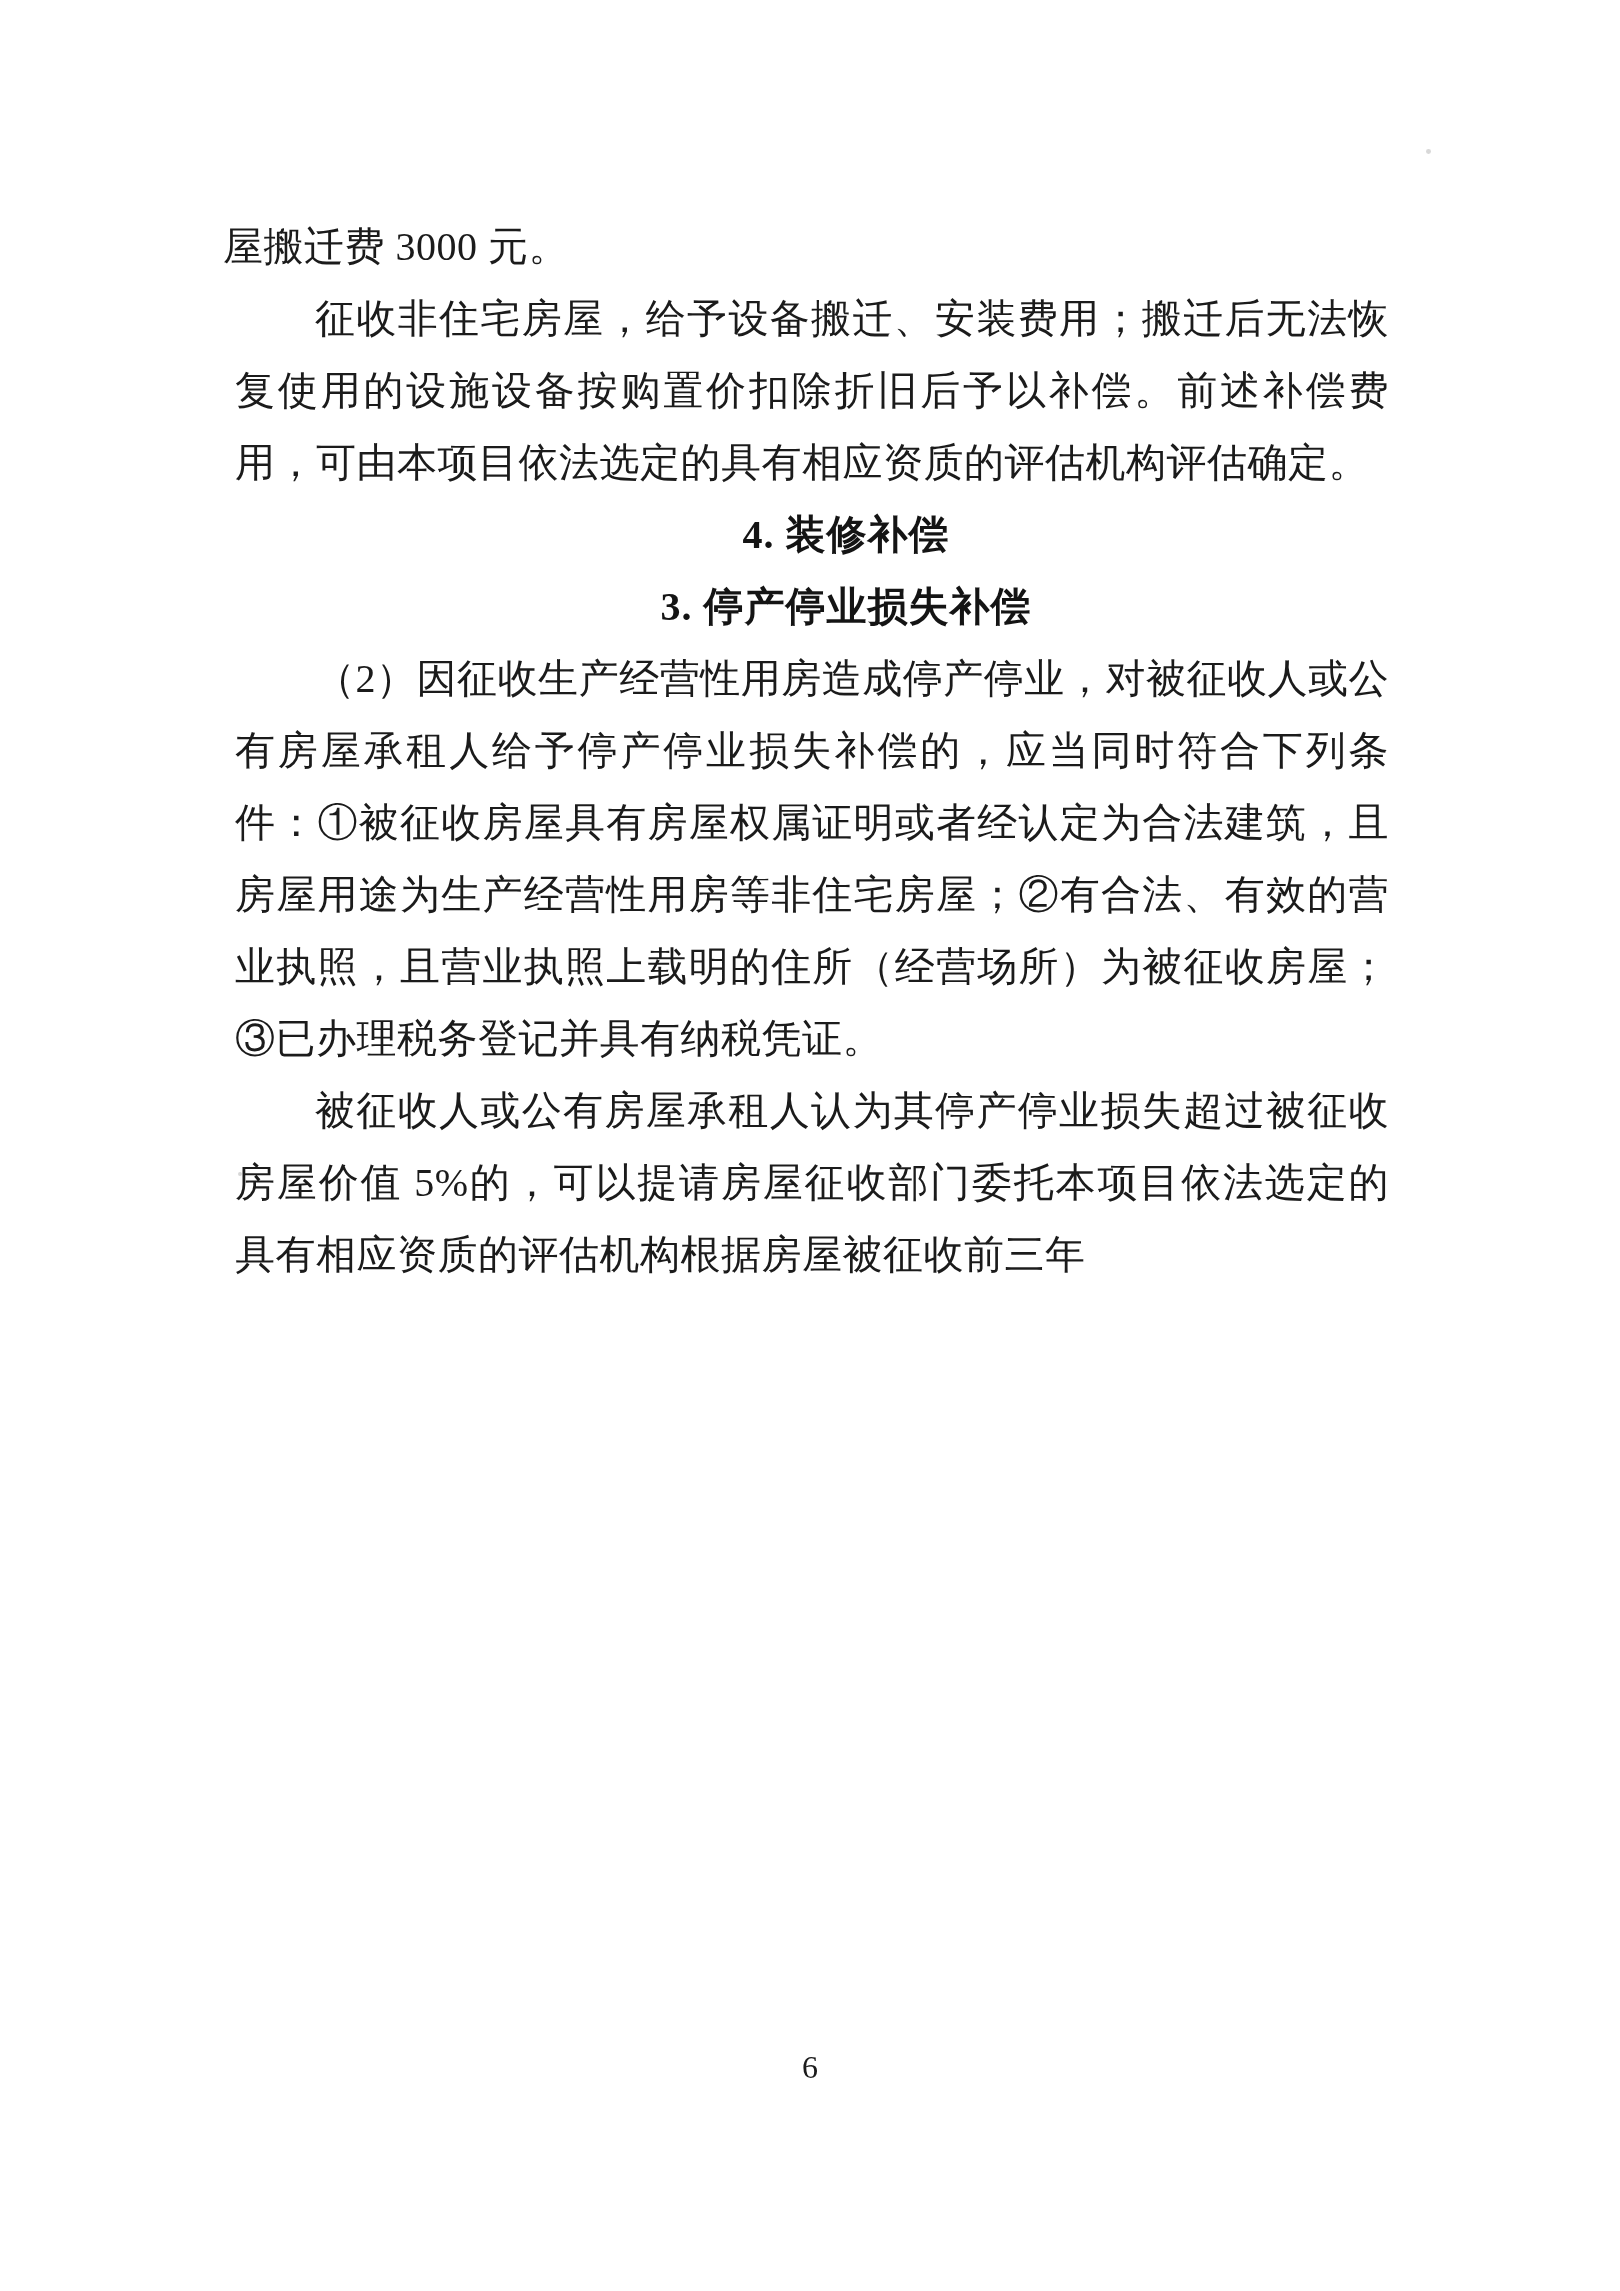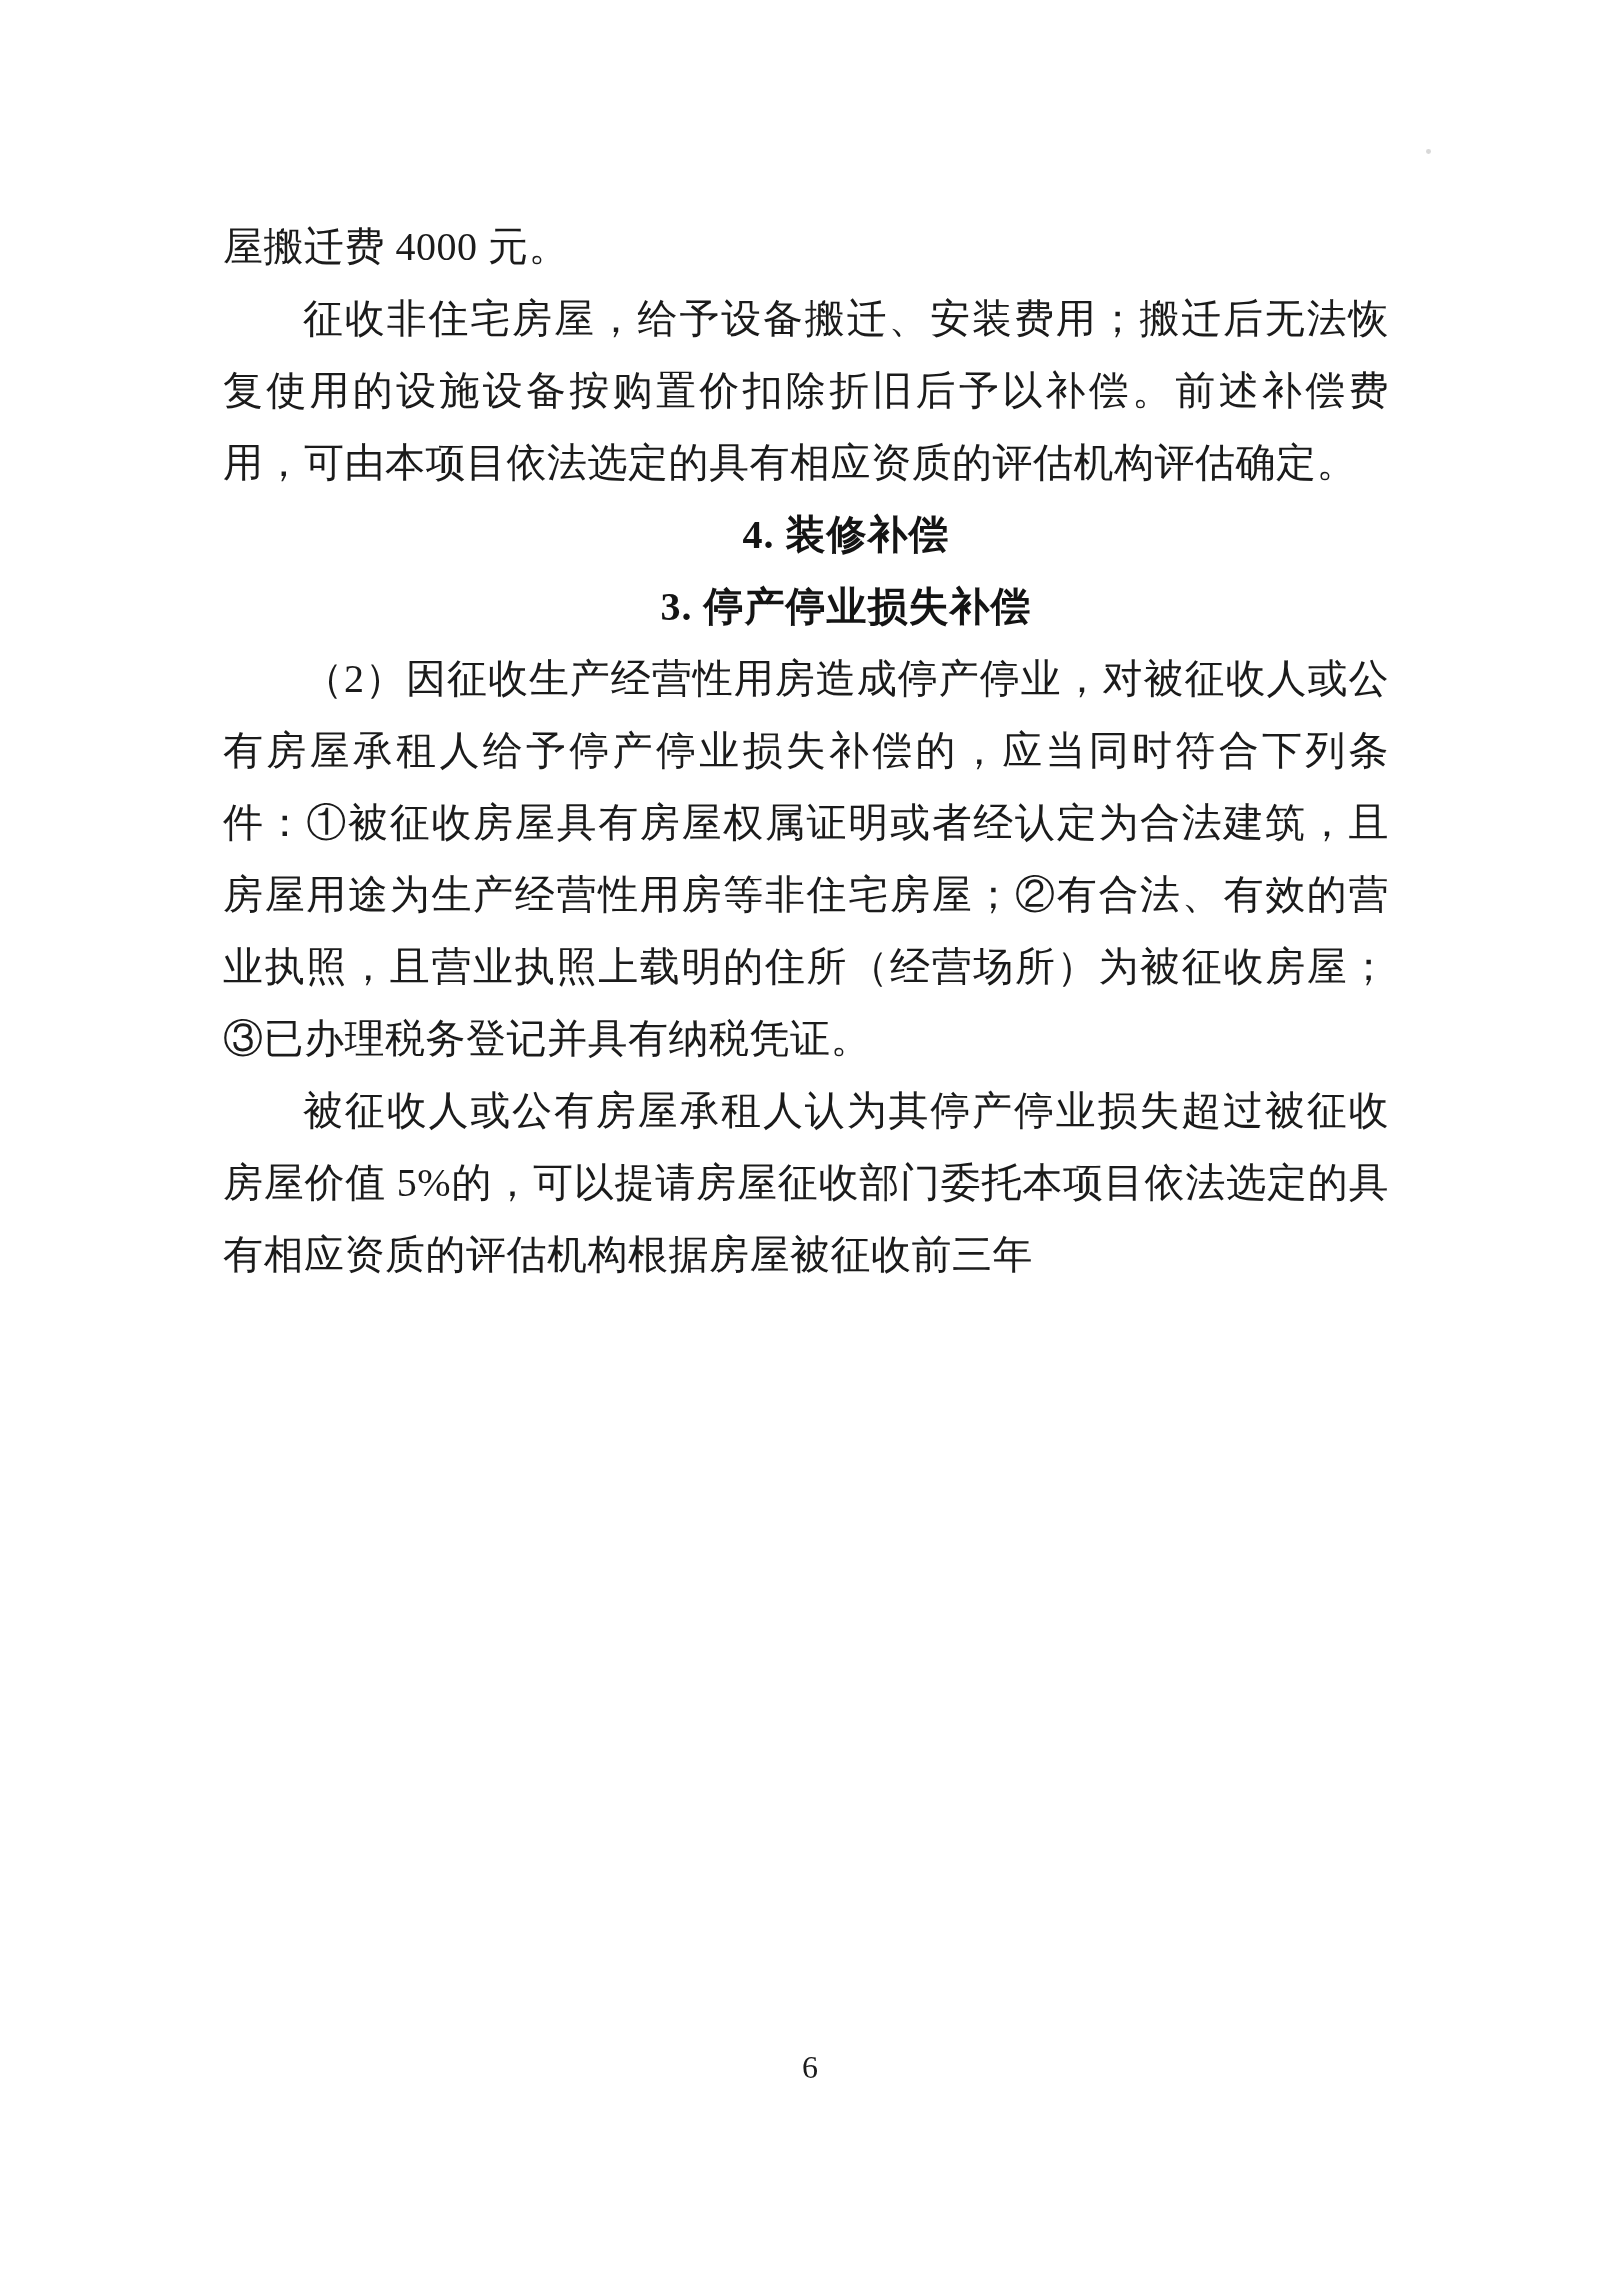--- a/index.html
+++ b/index.html
@@ -27,20 +27,21 @@
     font-size: 40px;
     line-height: 72px;
     color: #1b1b1b;
     text-align: justify;
     text-justify: inter-ideograph;
     margin: 0;
     letter-spacing: 0.5px;
   }
   .para.indent {
     text-indent: 80px;
+    margin-left: 12px;
   }
   .heading {
     font-family: "Liberation Serif", "DejaVu Serif", serif;
     font-size: 40px;
     line-height: 72px;
     color: #141414;
     font-weight: bold;
     margin: 0;
     text-indent: 80px;
     letter-spacing: 1px;
@@ -65,21 +66,21 @@
 </head>
 <body>
 
 <div class="page">
 
   <div class="speck" style="left:1426px; top:149px; width:4.9px; height:4.9px;"></div>
   <div class="speck" style="left:238px; top:1172px; width:3.9px; height:3.9px;"></div>
 
   <div class="content">
 
-    <p class="para">屋搬迁费 4000 元。</p>
+    <p class="para">屋搬迁费 3000 元。</p>
 
     <p class="para indent">征收非住宅房屋，给予设备搬迁、安装费用；搬迁后无法恢复使用的设施设备按购置价扣除折旧后予以补偿。前述补偿费用，可由本项目依法选定的具有相应资质的评估机构评估确定。</p>
 
     <p class="heading">4. 装修补偿</p>
 
 
     <p class="heading">3. 停产停业损失补偿</p>
 
     <p class="para indent">（2）因征收生产经营性用房造成停产停业，对被征收人或公有房屋承租人给予停产停业损失补偿的，应当同时符合下列条件：①被征收房屋具有房屋权属证明或者经认定为合法建筑，且房屋用途为生产经营性用房等非住宅房屋；②有合法、有效的营业执照，且营业执照上载明的住所（经营场所）为被征收房屋；③已办理税务登记并具有纳税凭证。</p>
 

